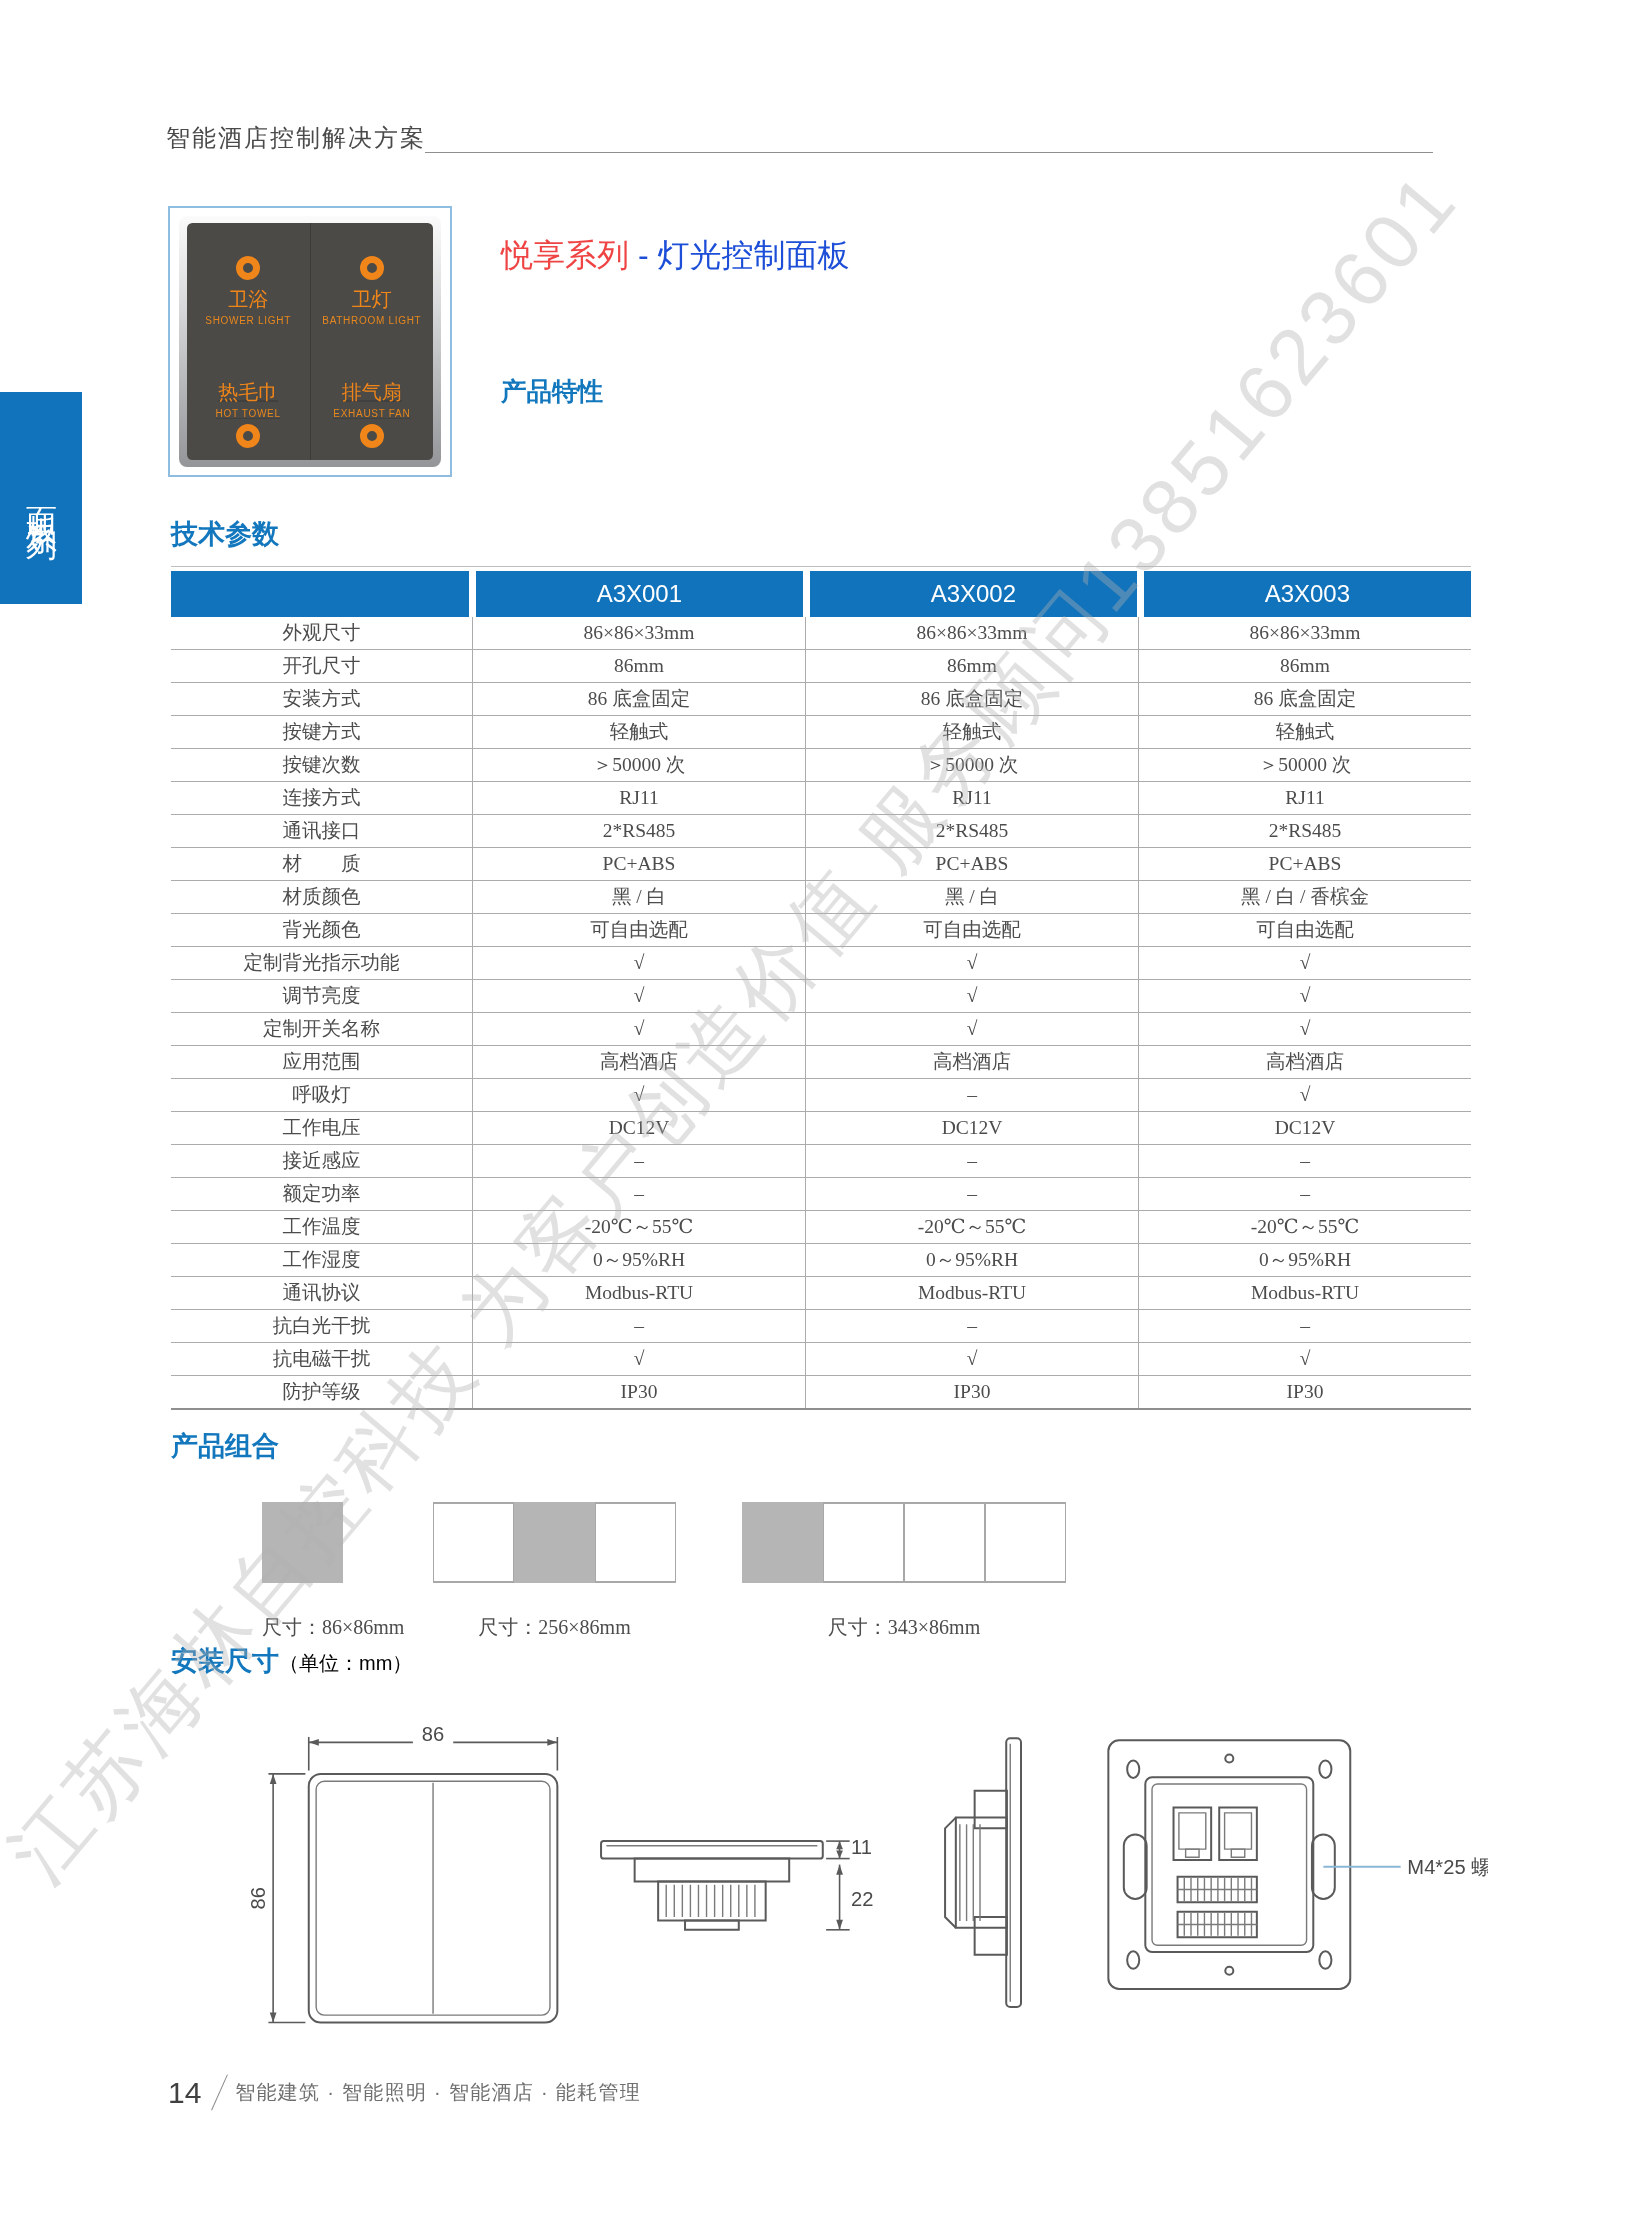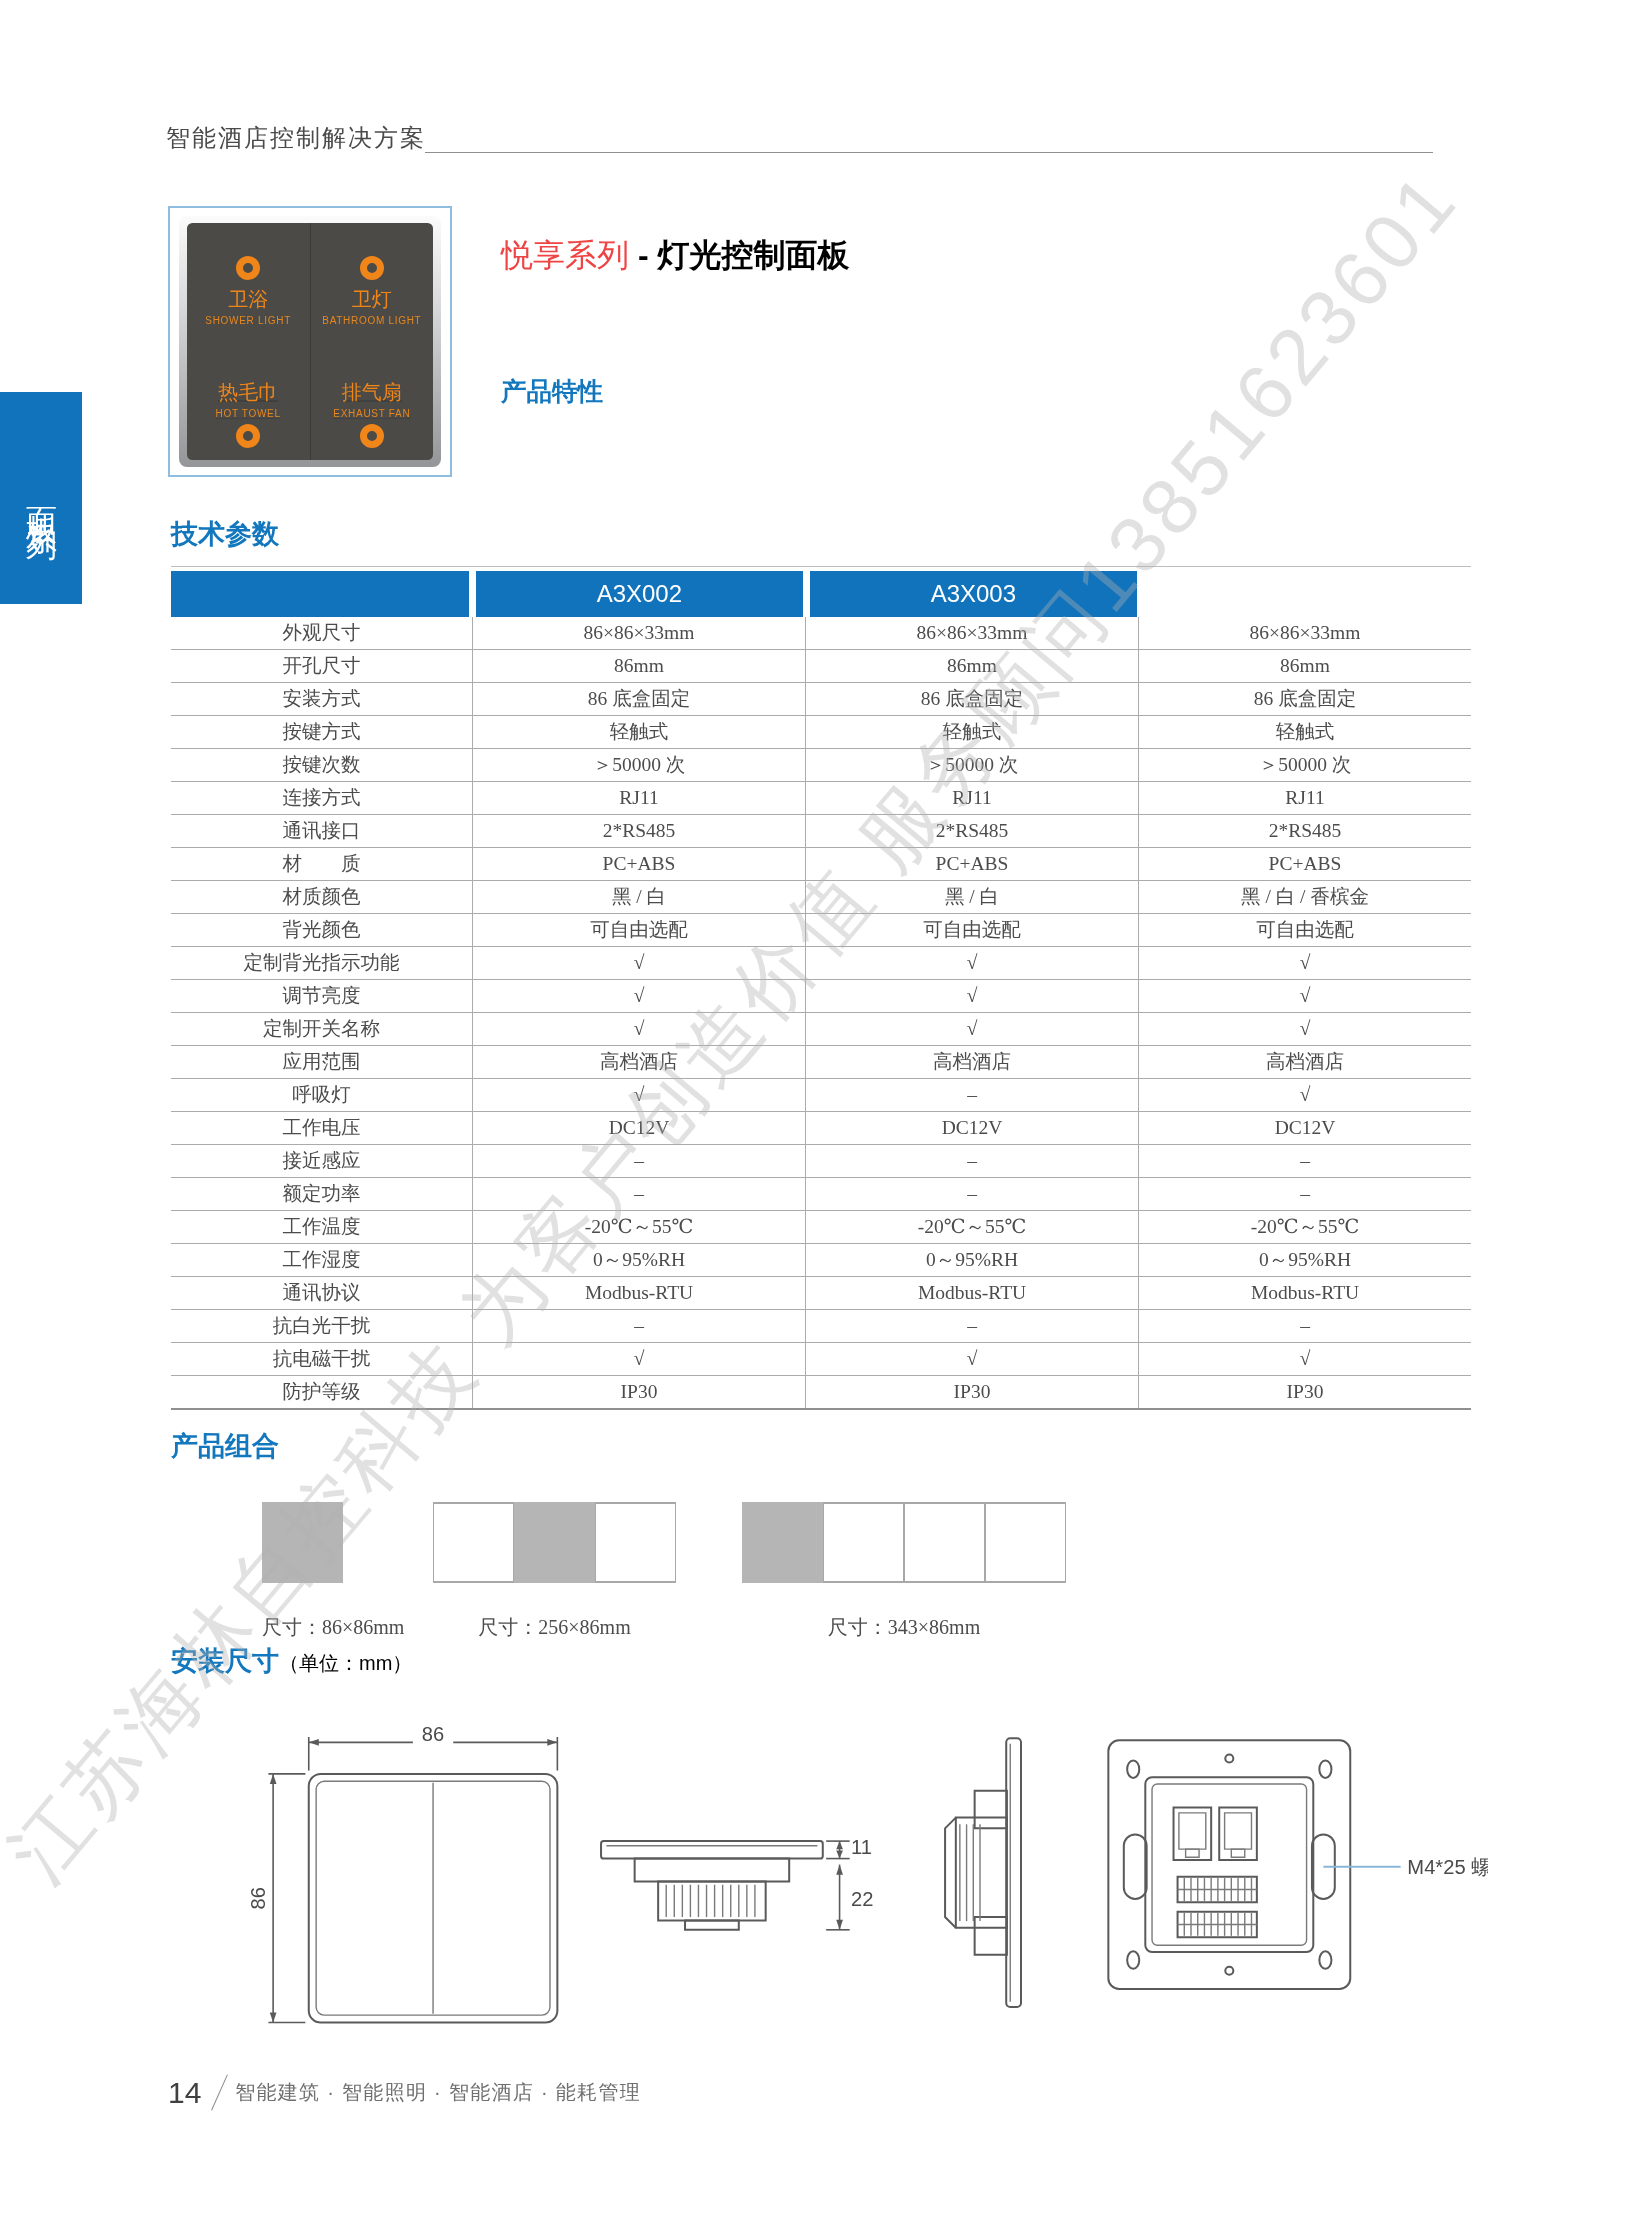--- a/index.html
+++ b/index.html
@@ -34,21 +34,21 @@
   .panel-btn.bottom{bottom:4%;text-decoration:underline;}
   .ring-icon{display:inline-block;width:10px;height:10px;border:7.4px solid #F08519;border-radius:50%;}
   .panel-zh{font-size:20px;color:#F08519;font-family:"Liberation Serif","DejaVu Serif",serif;margin-top:4px;}
   .panel-en{font-size:10px;color:#E8871E;letter-spacing:0.7px;margin-top:1.3px;}
   .panel-btn.bottom .panel-zh{margin-top:0;}
   .panel-btn.bottom .ring-icon{margin-top:5.4px;}
 
   
   .series-title{position:absolute;left:501px;top:234px;font-size:32px;white-space:nowrap;}
   .series-gray{color:#ef4444;}
-  .series-blue{color:#000000;font-weight:bold;text-align:center;}
+  .series-blue{color:#1d4ed8;font-weight:normal;text-align:center;}
   .sec-heading{position:absolute;font-size:27px;font-weight:bold;color:#1277BD;white-space:nowrap;}
   .sec-heading .unit{font-size:20px;font-weight:normal;color:#000000;}
   #h-features{left:501px;top:374px;font-size:25.5px;}
   #h-specs{left:171px;top:516px;}
   #h-combos{left:171px;top:1428px;}
   #h-install{left:171px;top:1643px;}
 
   .features-text{position:absolute;left:501px;top:418px;width:971px;font-size:22px;line-height:1.74;
                  text-align:justify;color:#3f3f3f;font-family:"Liberation Serif","DejaVu Serif",serif;}
 
@@ -132,20 +132,21 @@
   <div class="series-title">
     <span class="series-gray">悦享系列</span><span class="series-blue"> - 灯光控制面板</span>
   </div>
 
   <div class="sec-heading" id="h-features">产品特性</div>
 
   <div class="sec-heading" id="h-specs">技术参数</div>
   <div class="spec-table">
     <div class="spec-head">
       <div class="hcell"></div>
+      <div class="hcell">A3X001</div>
       <div class="hcell">A3X002</div>
       <div class="hcell">A3X003</div>
     </div>
     <div class="spec-body">
         <div class="t-row">
           <div class="t-cell lab">外观尺寸</div>
           <div class="t-cell val">86×86×33mm</div>
           <div class="t-cell val">86×86×33mm</div>
           <div class="t-cell val">86×86×33mm</div>
         </div>

